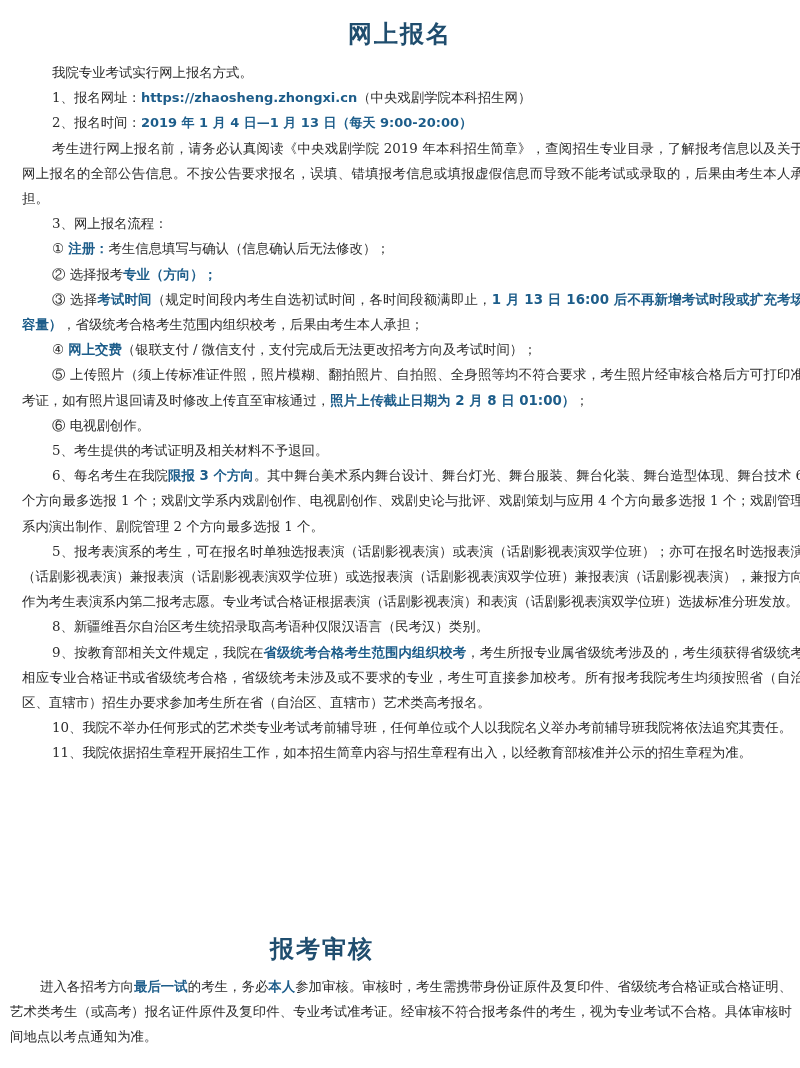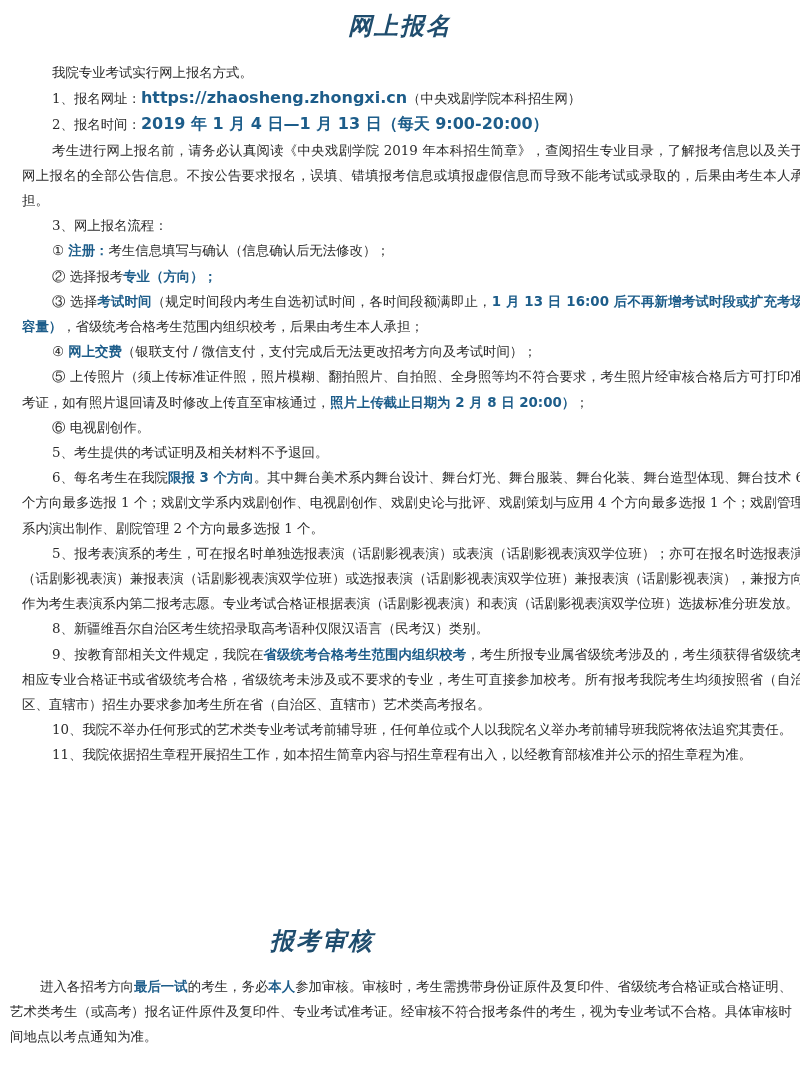--- a/index.html
+++ b/index.html
@@ -1,49 +1,49 @@
 <!DOCTYPE html>
 <html><head>
   <meta charset="utf-8">
   <style>
     html, body { margin:0; padding:0; background:#ffffff; }
     body { width:800px; height:1068px; overflow:hidden; position:relative;
       font-family:"DejaVu Serif", "Liberation Serif", serif; color:#2b2b2b; }
     .page { position:absolute; left:0; top:0; width:800px; height:1068px; }
-    h2.section-title { margin:0; text-align:center; font-size:24px; font-weight:bold;
-      color:#1f4d6e; letter-spacing:2px; font-family:"DejaVu Serif", serif;font-style:italic; }
+    h2.section-title { margin:8px; text-align:center; font-size:24px; font-weight:bold;
+      color:#1f4d6e; letter-spacing:2px; font-family:"DejaVu Serif", serif; }
     .title1 { position:absolute; top:10px; left:0; width:800px; }
     .title2 { position:absolute; top:925px; left:0; width:644px; }
     .body1 { position:absolute; top:60px; left:22px; width:782px; }
     .body2 { position:absolute; top:974px; left:10px; width:782px; }
     p { margin:0; font-size:13.4px; line-height:25.2px; text-align:justify; }
     p.ind { text-indent:30px; }
     .hl { color:#1d5d8a; font-weight:bold; font-family:"DejaVu Sans", "Liberation Sans", sans-serif; }
-    .hl-big { font-size:16px; }
+    .hl-big { font-size:13px; }
   </style>
 </head>
 <body>
 
 <div class="page">
 
   <div class="title1">
     <h2 class="section-title">网上报名</h2>
   </div>
 
   <div class="body1">
     <p class="ind">我院专业考试实行网上报名方式。</p>
     <p class="ind"><span>1、报名网址：</span><span class="hl hl-big">https://zhaosheng.zhongxi.cn</span><span>（中央戏剧学院本科招生网）</span></p>
     <p class="ind"><span>2、报名时间：</span><span class="hl hl-big">2019 年 1 月 4 日—1 月 13 日（每天 9:00-20:00）</span></p>
     <p class="ind">考生进行网上报名前，请务必认真阅读《中央戏剧学院 2019 年本科招生简章》，查阅招生专业目录，了解报考信息以及关于网上报名的全部公告信息。不按公告要求报名，误填、错填报考信息或填报虚假信息而导致不能考试或录取的，后果由考生本人承担。</p>
     <p class="ind">3、网上报名流程：</p>
     <p class="ind"><span>①</span>&nbsp;<span class="hl">注册：</span><span>考生信息填写与确认（信息确认后无法修改）；</span></p>
     <p class="ind"><span>②</span>&nbsp;<span>选择报考</span><span class="hl">专业（方向）；</span></p>
     <p class="ind"><span>③</span>&nbsp;<span>选择</span><span class="hl">考试时间</span><span>（规定时间段内考生自选初试时间，各时间段额满即止，</span><span class="hl">1 月 13 日 16:00 后不再新增考试时段或扩充考场容量）</span><span>，省级统考合格考生范围内组织校考，后果由考生本人承担；</span></p>
     <p class="ind"><span>④</span>&nbsp;<span class="hl">网上交费</span><span>（银联支付 / 微信支付，支付完成后无法更改招考方向及考试时间）；</span></p>
-    <p class="ind"><span>⑤</span>&nbsp;<span>上传照片（须上传标准证件照，照片模糊、翻拍照片、自拍照、全身照等均不符合要求，考生照片经审核合格后方可打印准考证，如有照片退回请及时修改上传直至审核通过，</span><span class="hl">照片上传截止日期为 2 月 8 日 20:00）</span><span>；</span></p>
+    <p class="ind"><span>⑤</span>&nbsp;<span>上传照片（须上传标准证件照，照片模糊、翻拍照片、自拍照、全身照等均不符合要求，考生照片经审核合格后方可打印准考证，如有照片退回请及时修改上传直至审核通过，</span><span class="hl">照片上传截止日期为 2 月 8 日 01:00）</span><span>；</span></p>
     <p class="ind"><span>⑥</span>&nbsp;<span>电视剧创作。</span></p>
     <p class="ind">5、考生提供的考试证明及相关材料不予退回。</p>
     <p class="ind"><span>6、每名考生在我院</span><span class="hl">限报 3 个方向</span><span>。其中舞台美术系内舞台设计、舞台灯光、舞台服装、舞台化装、舞台造型体现、舞台技术 6 个方向最多选报 1 个；戏剧文学系内戏剧创作、电视剧创作、戏剧史论与批评、戏剧策划与应用 4 个方向最多选报 1 个；戏剧管理系内演出制作、剧院管理 2 个方向最多选报 1 个。</span></p>
     <p class="ind">5、报考表演系的考生，可在报名时单独选报表演（话剧影视表演）或表演（话剧影视表演双学位班）；亦可在报名时选报表演（话剧影视表演）兼报表演（话剧影视表演双学位班）或选报表演（话剧影视表演双学位班）兼报表演（话剧影视表演），兼报方向作为考生表演系内第二报考志愿。专业考试合格证根据表演（话剧影视表演）和表演（话剧影视表演双学位班）选拔标准分班发放。</p>
     <p class="ind">8、新疆维吾尔自治区考生统招录取高考语种仅限汉语言（民考汉）类别。</p>
     <p class="ind"><span>9、按教育部相关文件规定，我院在</span><span class="hl">省级统考合格考生范围内组织校考</span><span>，考生所报专业属省级统考涉及的，考生须获得省级统考相应专业合格证书或省级统考合格，省级统考未涉及或不要求的专业，考生可直接参加校考。所有报考我院考生均须按照省（自治区、直辖市）招生办要求参加考生所在省（自治区、直辖市）艺术类高考报名。</span></p>
     <p class="ind">10、我院不举办任何形式的艺术类专业考试考前辅导班，任何单位或个人以我院名义举办考前辅导班我院将依法追究其责任。</p>
     <p class="ind">11、我院依据招生章程开展招生工作，如本招生简章内容与招生章程有出入，以经教育部核准并公示的招生章程为准。</p>
   </div>
 

